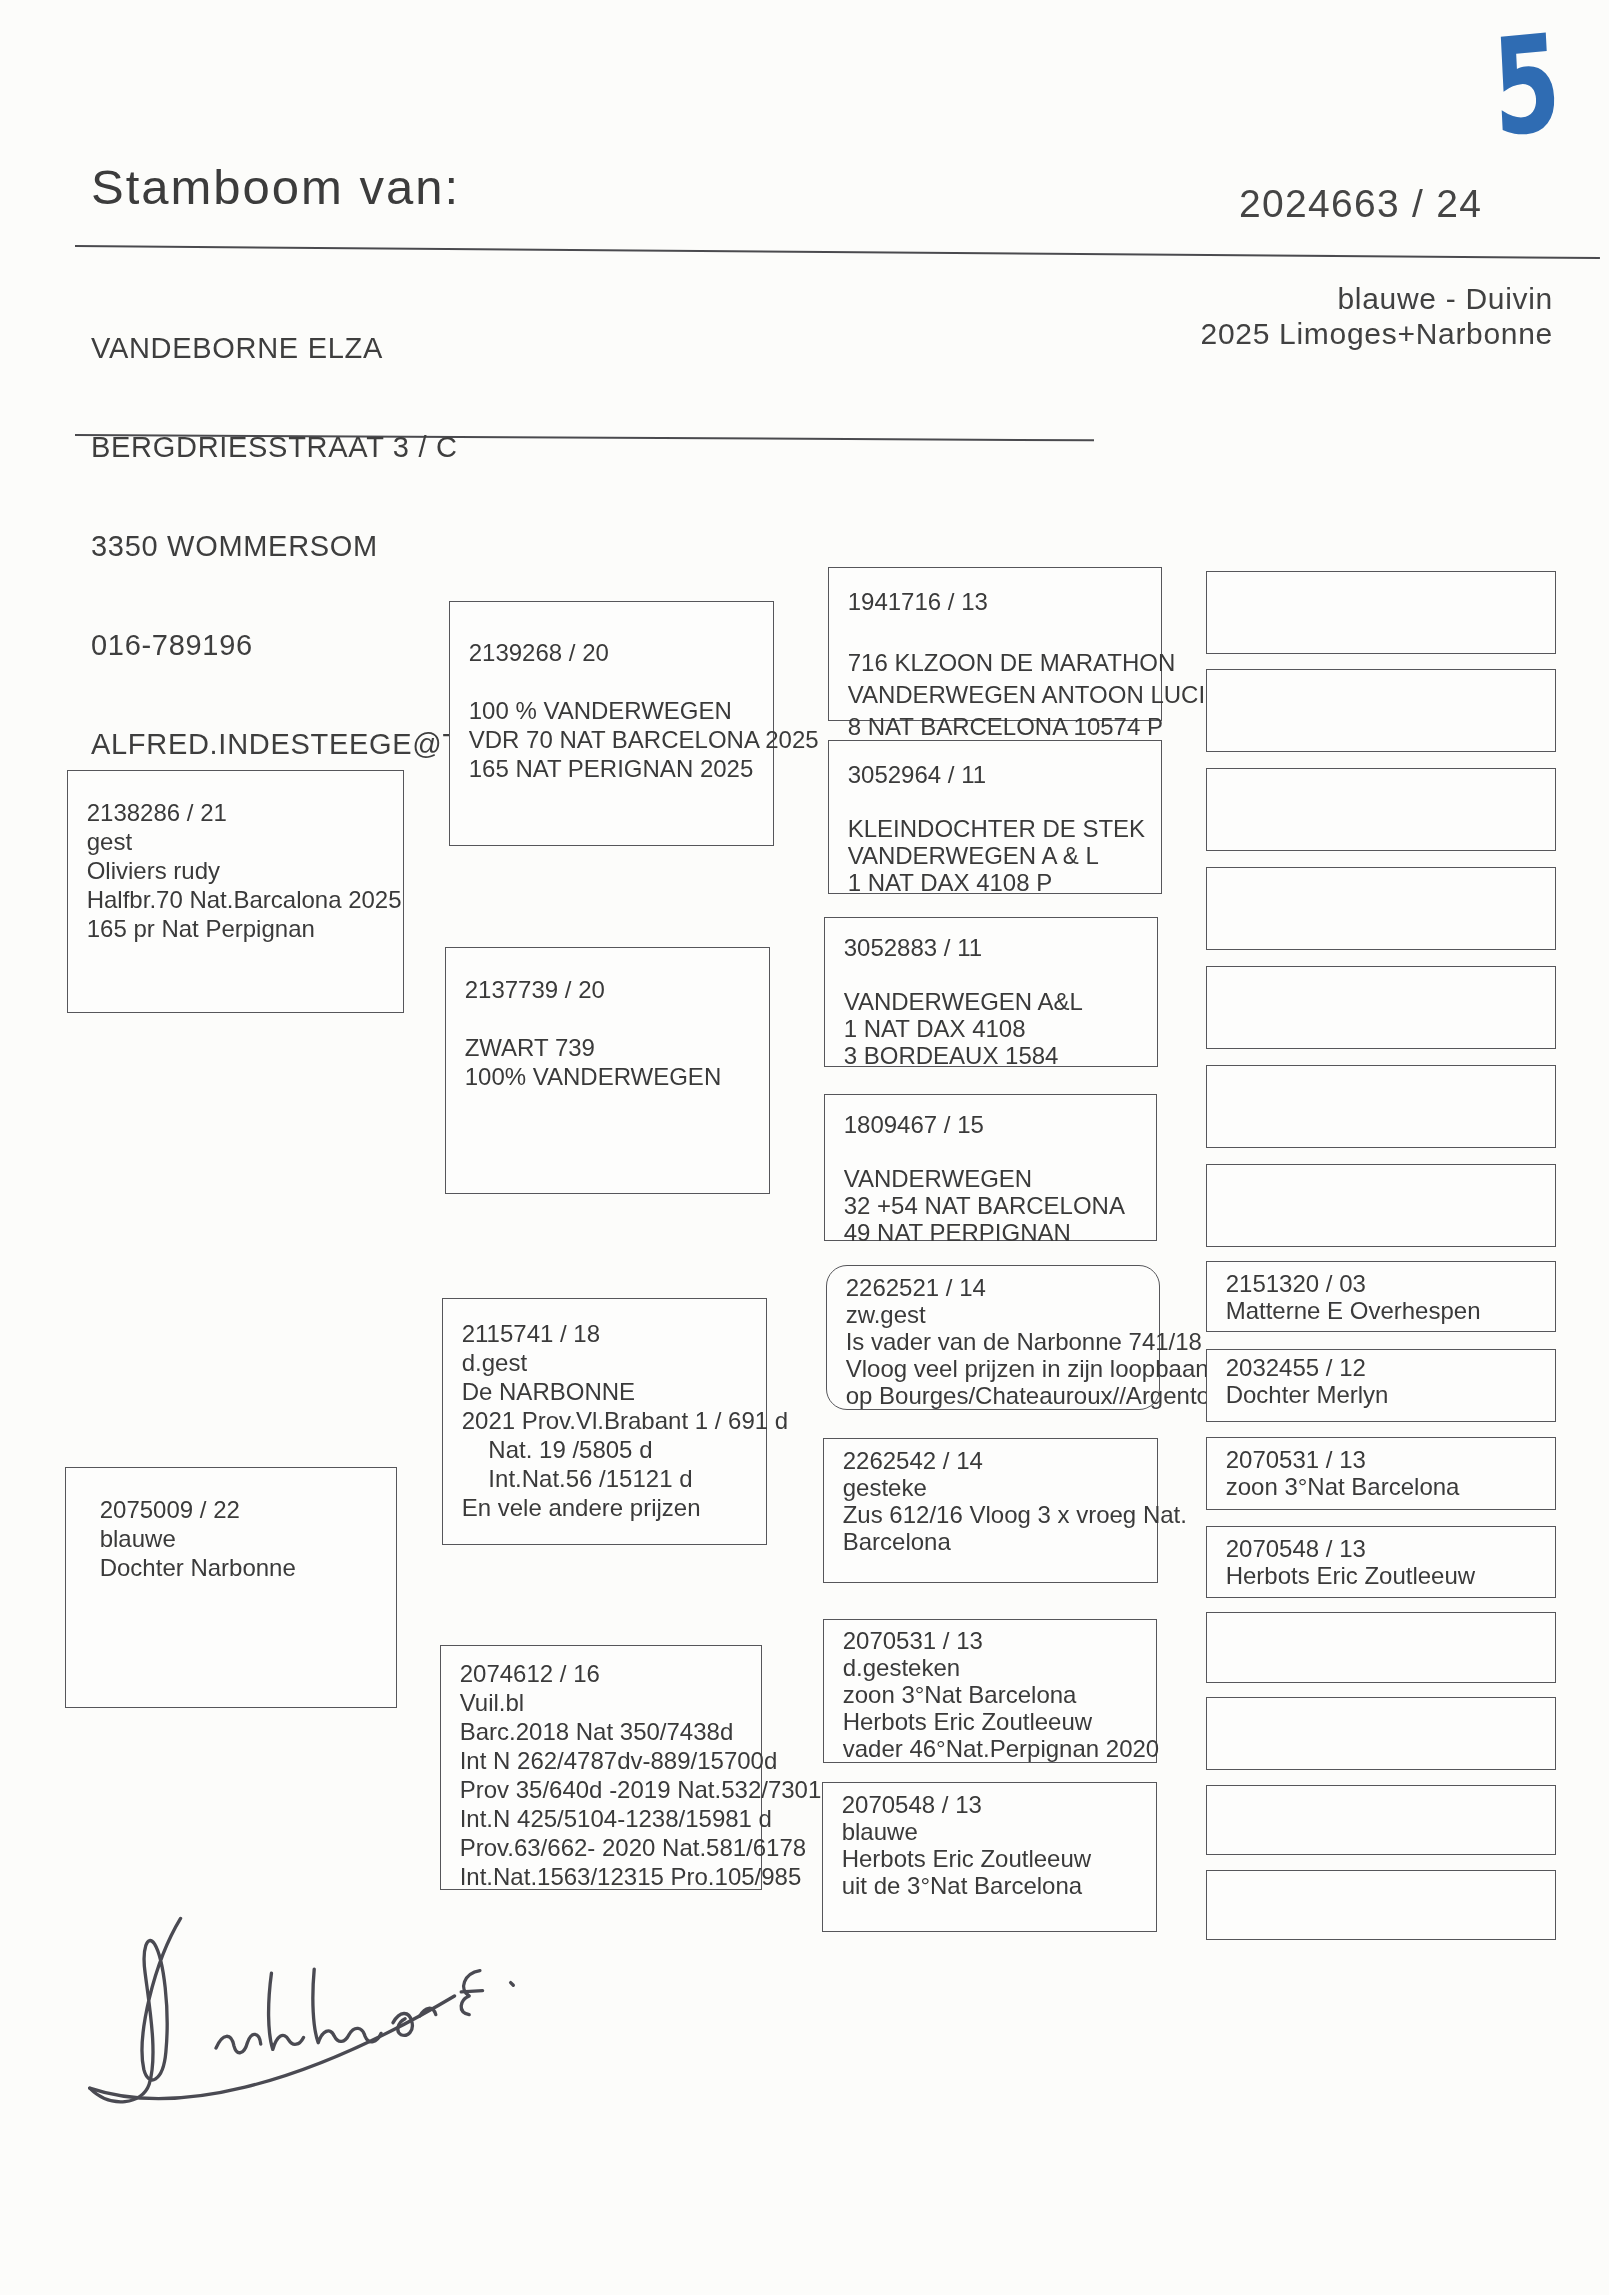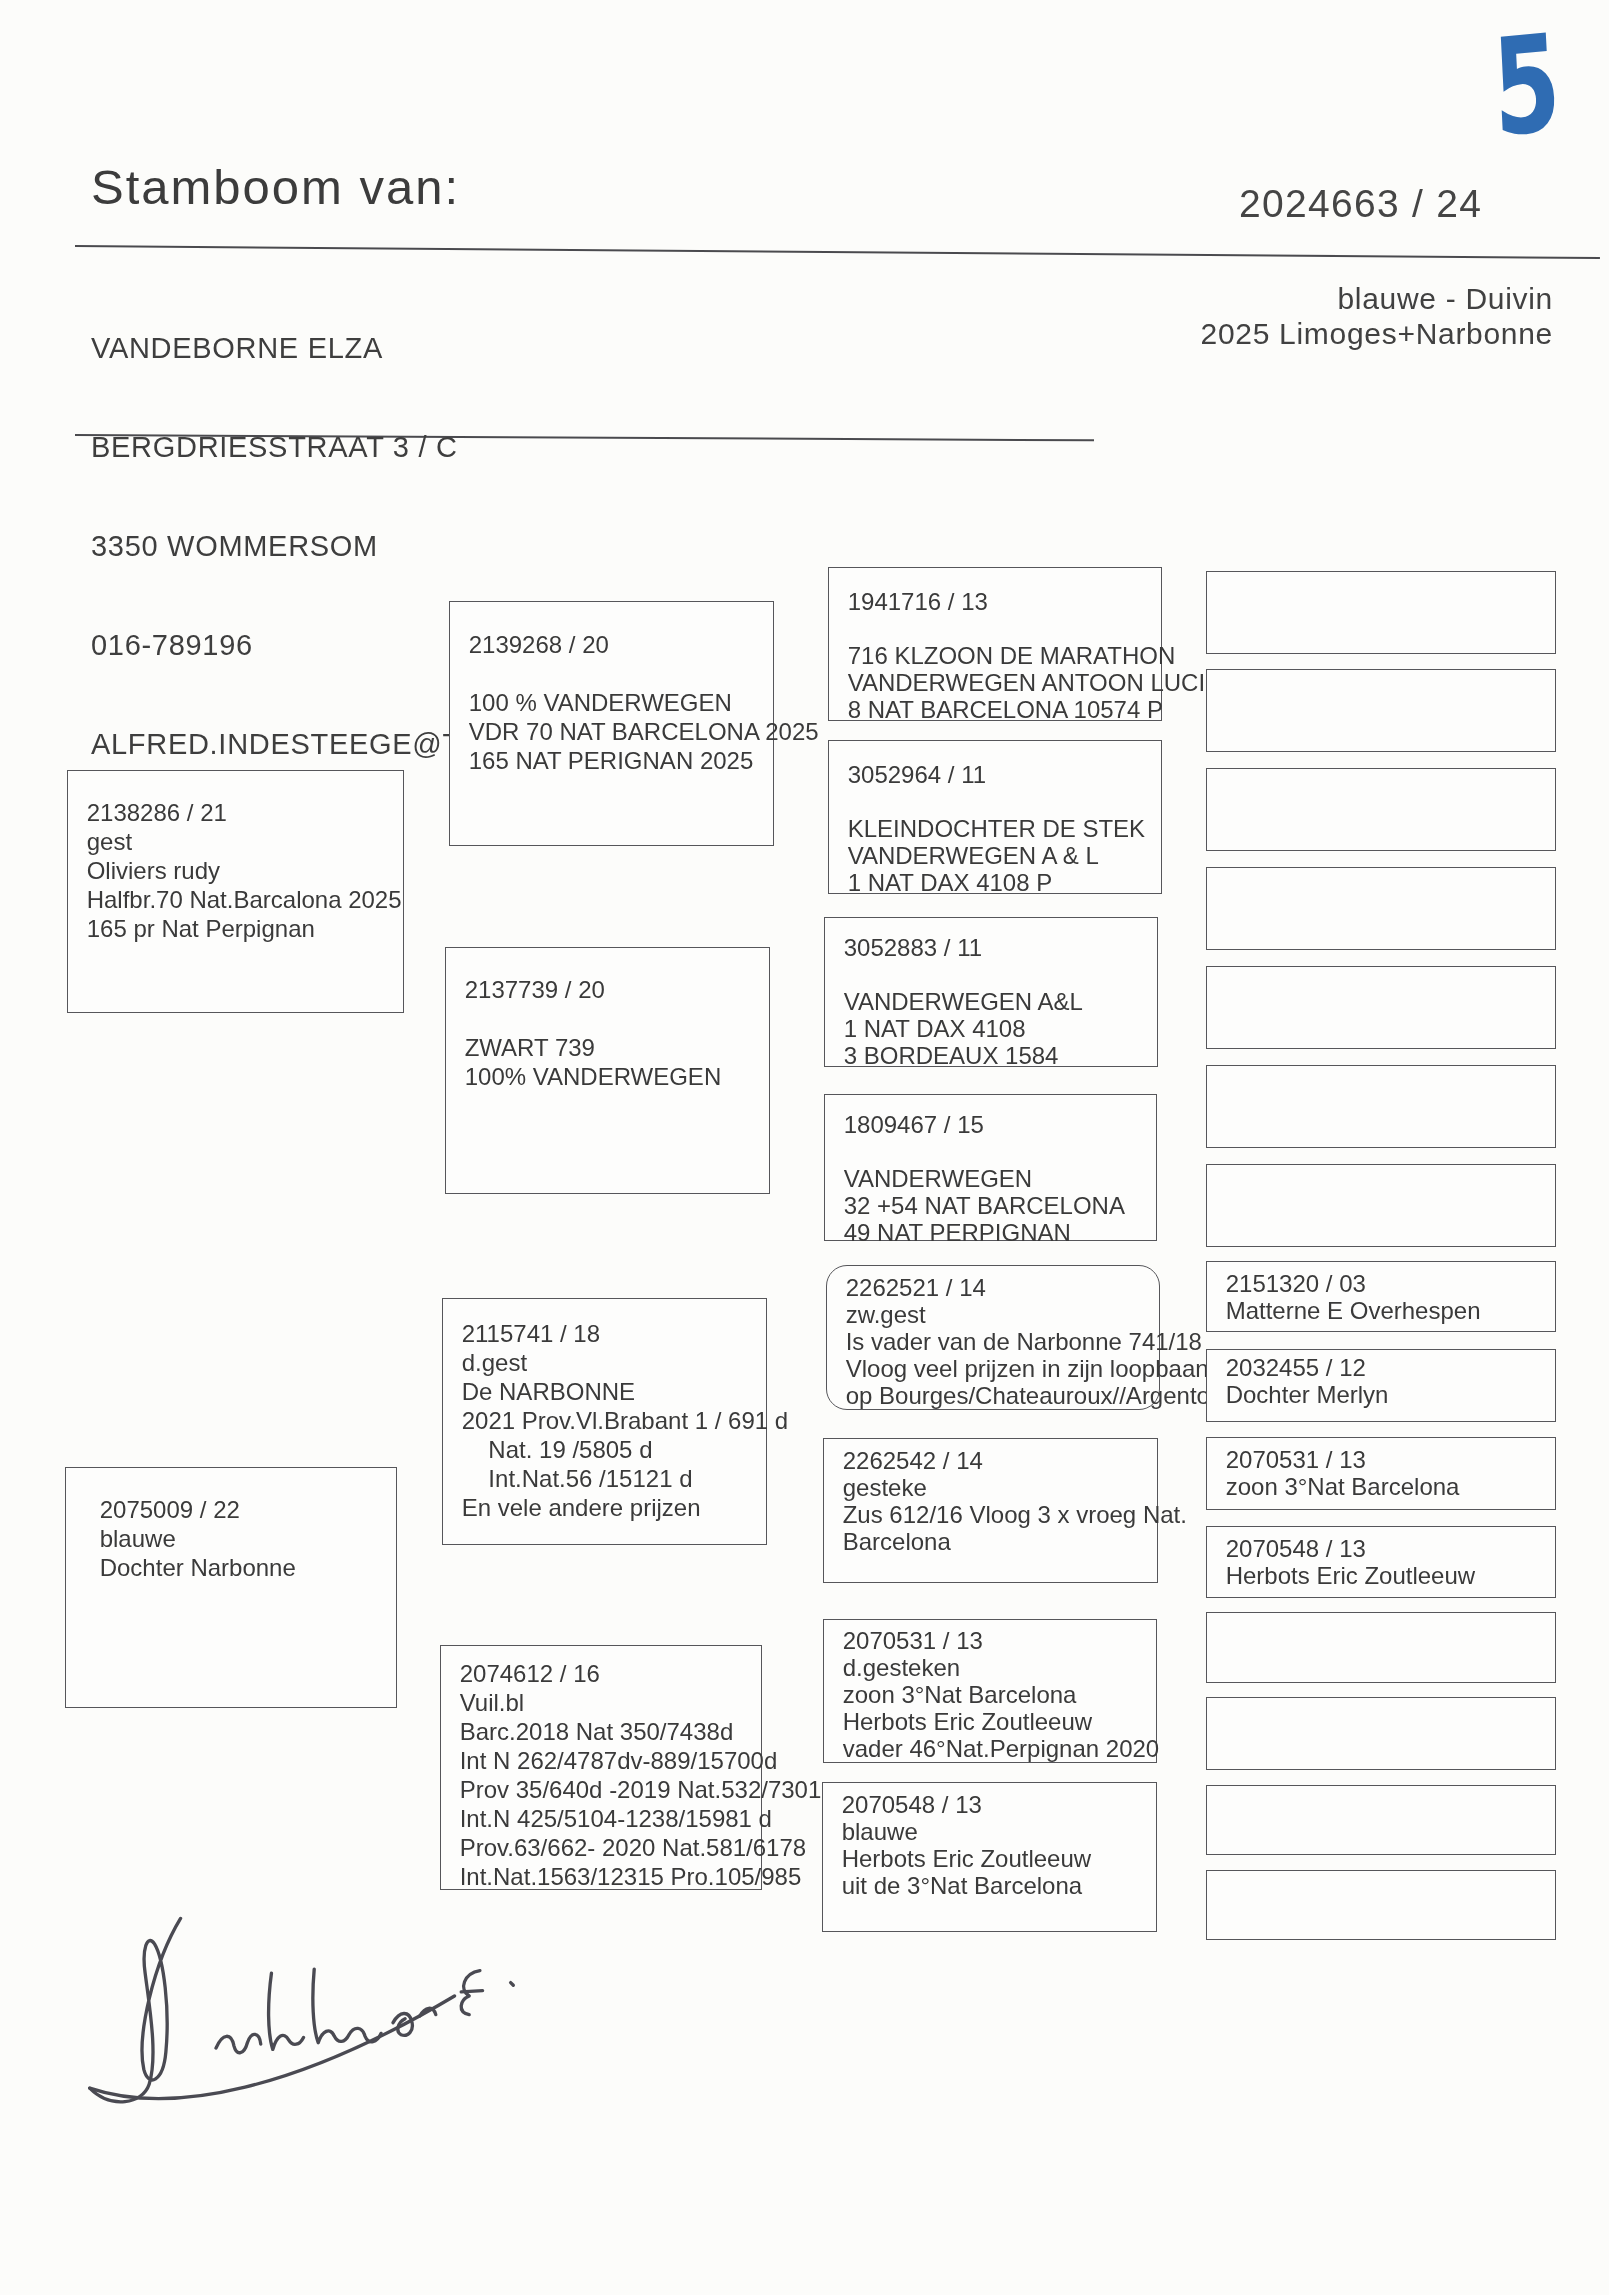--- a/index.html
+++ b/index.html
@@ -100,21 +100,21 @@
       <div class="pbox-lines" style="line-height: 29px;">gest
 Oliviers rudy
 Halfbr.70 Nat.Barcalona 2025
 165 pr Nat Perpignan</div>
     </div>
     <div class="pbox" style="left: 65px; top: 1467px; width: 332px; height: 241px; padding-top: 27px; padding-left: 15px;">
       <div class="pbox-id" style="line-height: 29px;">2075009 / 22</div>
       <div class="pbox-lines" style="line-height: 29px;">blauwe
 Dochter Narbonne</div>
     </div>
-    <div class="pbox" style="left: 449px; top: 601px; width: 325px; height: 245px; padding-top: 28px;">
+    <div class="pbox" style="left: 449px; top: 601px; width: 325px; height: 245px; padding-top: 36px;">
       <div class="pbox-id" style="line-height: 29px;">2139268 / 20</div>
       <div class="pbox-lines" style="line-height: 29px;">
 100 % VANDERWEGEN
 VDR 70 NAT BARCELONA 2025
 165 NAT PERIGNAN 2025</div>
     </div>
     <div class="pbox" style="left: 445px; top: 947px; width: 325px; height: 247px; padding-top: 27px;">
       <div class="pbox-id" style="line-height: 29px;">2137739 / 20</div>
       <div class="pbox-lines" style="line-height: 29px;">
 ZWART 739
@@ -134,21 +134,21 @@
       <div class="pbox-lines" style="line-height: 29px;">Vuil.bl
 Barc.2018 Nat 350/7438d
 Int N 262/4787dv-889/15700d
 Prov 35/640d -2019 Nat.532/7301
 Int.N 425/5104-1238/15981 d
 Prov.63/662- 2020 Nat.581/6178
 Int.Nat.1563/12315 Pro.105/985</div>
     </div>
     <div class="pbox" style="left: 828px; top: 567px; width: 334px; height: 154px; padding-top: 20px;">
       <div class="pbox-id" style="line-height: 27px;">1941716 / 13</div>
-      <div class="pbox-lines" style="line-height: 27px;">
+      <div class="pbox-lines" style="line-height: 32px;">
 716 KLZOON DE MARATHON
 VANDERWEGEN ANTOON LUCI
 8 NAT BARCELONA 10574 P</div>
     </div>
     <div class="pbox" style="left: 828px; top: 740px; width: 334px; height: 154px; padding-top: 20px;">
       <div class="pbox-id" style="line-height: 27px;">3052964 / 11</div>
       <div class="pbox-lines" style="line-height: 27px;">
 KLEINDOCHTER DE STEK
 VANDERWEGEN A &amp; L
 1 NAT DAX 4108 P</div>

